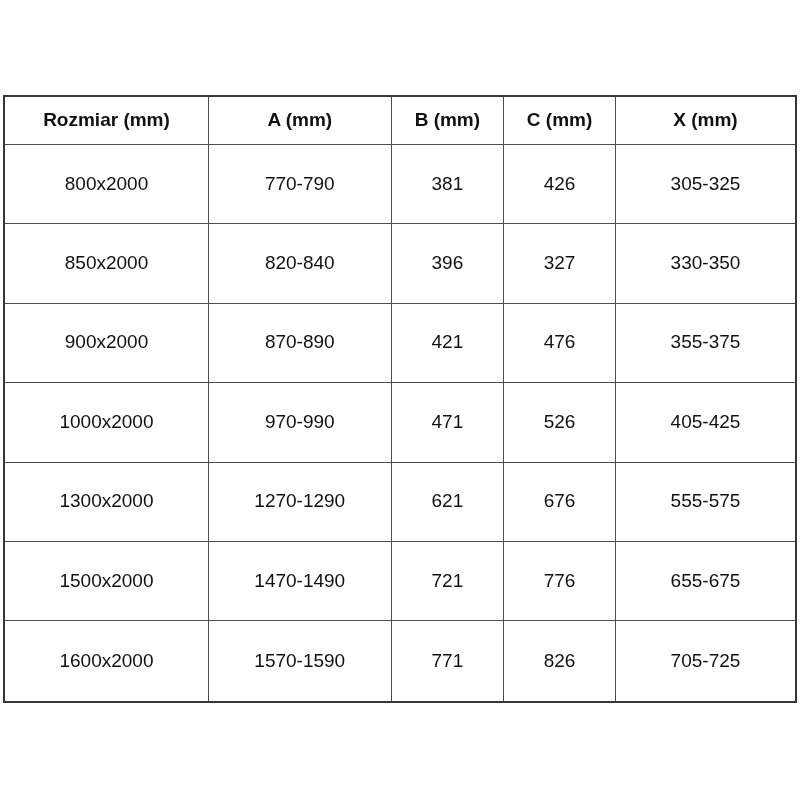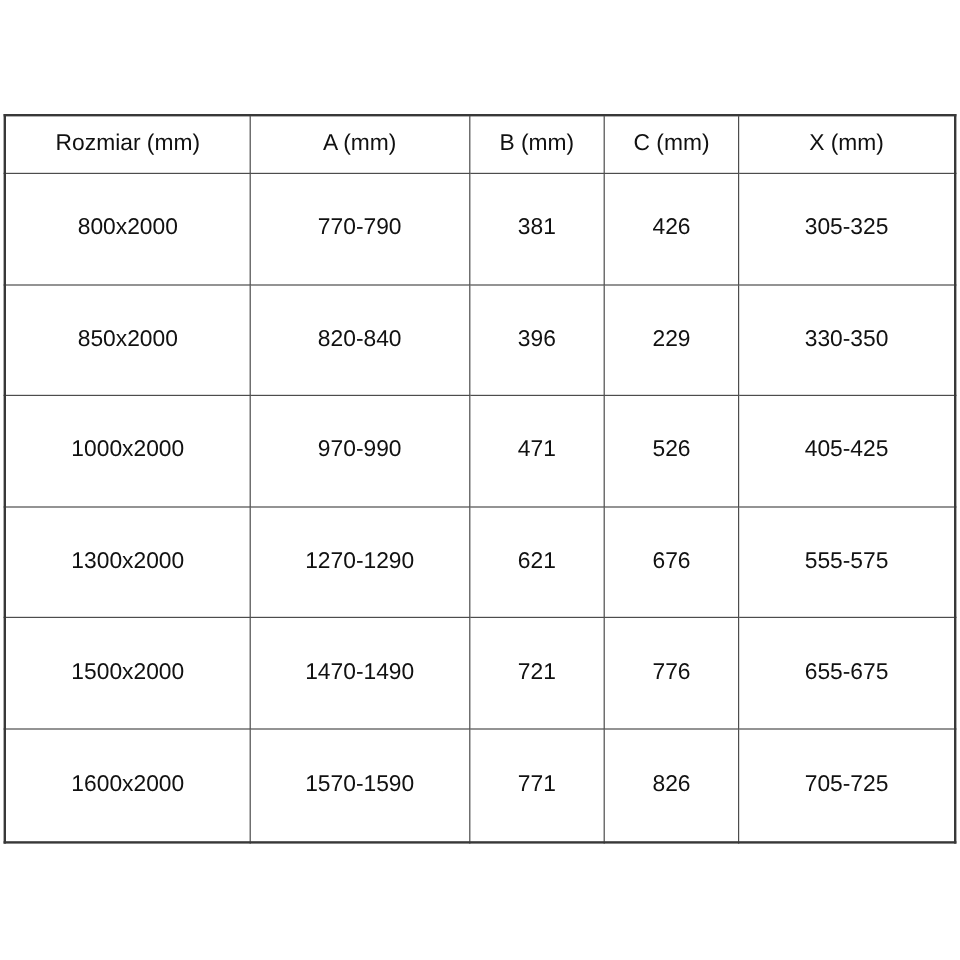--- a/index.html
+++ b/index.html
@@ -35,21 +35,21 @@
     text-align: center;
     vertical-align: middle;
     padding: 0;
     color: #111111;
     font-size: 19px;
     line-height: 1.1;
     white-space: nowrap;
     overflow: hidden;
   }
   table.spec-table th {
-    font-weight: normal;
+    font-weight: bold;
     height: 47px;
   }
   col.c-rozmiar { width: 25.82%; }
   col.c-a       { width: 23.05%; }
   col.c-b       { width: 14.23%; }
   col.c-c       { width: 14.11%; }
   col.c-x       { width: 22.79%; }
 </style>
 </head>
 <body>
@@ -78,22 +78,29 @@
             <td>800x2000</td>
             <td>770-790</td>
             <td>381</td>
             <td>426</td>
             <td>305-325</td>
           </tr>
           <tr>
             <td>850x2000</td>
             <td>820-840</td>
             <td>396</td>
-            <td>229</td>
+            <td>327</td>
             <td>330-350</td>
+          </tr>
+          <tr>
+            <td>900x2000</td>
+            <td>870-890</td>
+            <td>421</td>
+            <td>476</td>
+            <td>355-375</td>
           </tr>
           <tr>
             <td>1000x2000</td>
             <td>970-990</td>
             <td>471</td>
             <td>526</td>
             <td>405-425</td>
           </tr>
           <tr>
             <td>1300x2000</td>

